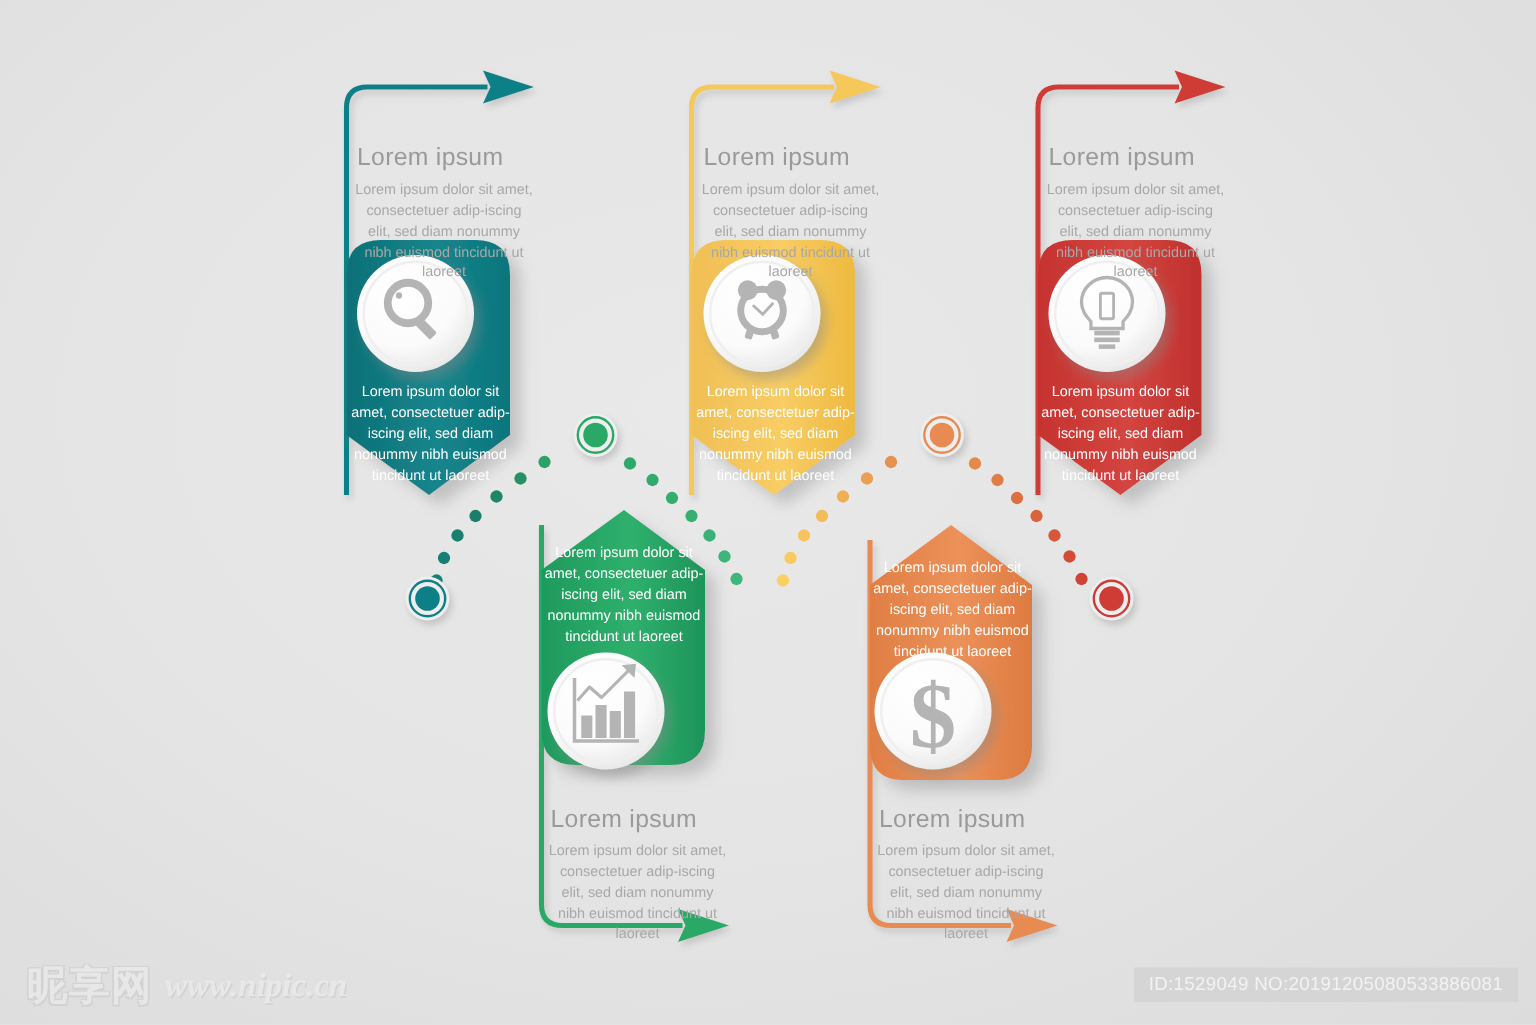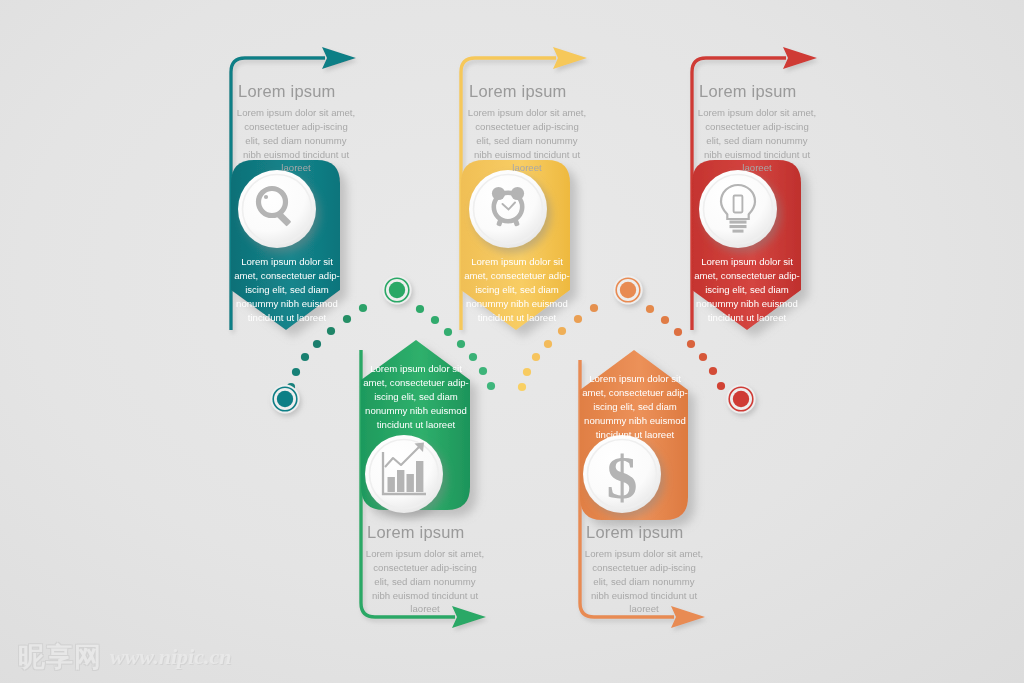--- a/index.html
+++ b/index.html
@@ -45,21 +45,21 @@
     margin-top: 4px;
   }
   .body-in {
     font-size: 9.6px;
     color: #ffffff;
     line-height: 1.45;
     text-align: center;
   }
   
   .grp-out { width: 120px; }
-  .grp-out .heading { text-align: left; padding-left: 2px; }
+  .grp-out .heading { text-align: left; padding-left: 2px; margin-top: 14px; }
   .grp-out .body-out { text-align: center; }
 
   
   .grp-in { width: 118px; }
 
   
   #watermark {
     position: absolute;
     left: 18px; bottom: 8px;
     display: flex;
@@ -344,14 +344,15 @@
     <div class="body-in">Lorem ipsum dolor sit amet, consectetuer adip-iscing elit, sed diam nonummy nibh euismod tincidunt ut laoreet</div>
   </div>
   <div class="txtblock grp-in" style="left:576px; top:372px;">
     <div class="body-in">Lorem ipsum dolor sit amet, consectetuer adip-iscing elit, sed diam nonummy nibh euismod tincidunt ut laoreet</div>
   </div>
 
   <div id="watermark">
     <span id="wm-cn">昵享网</span>
     <span id="wm-url">www.nipic.cn</span>
   </div>
+  <div id="idbar">ID:1529049 NO:20191205080533886081</div>
 
 </div>
 
 </body></html>

